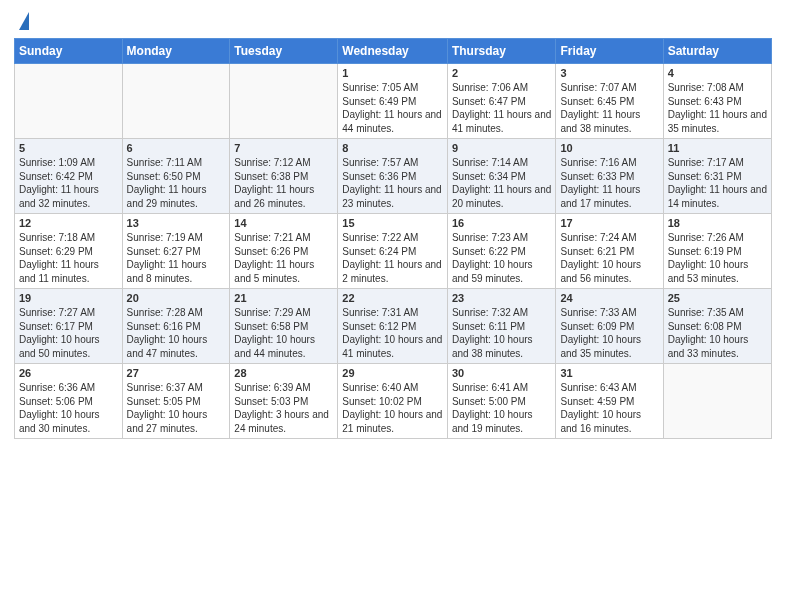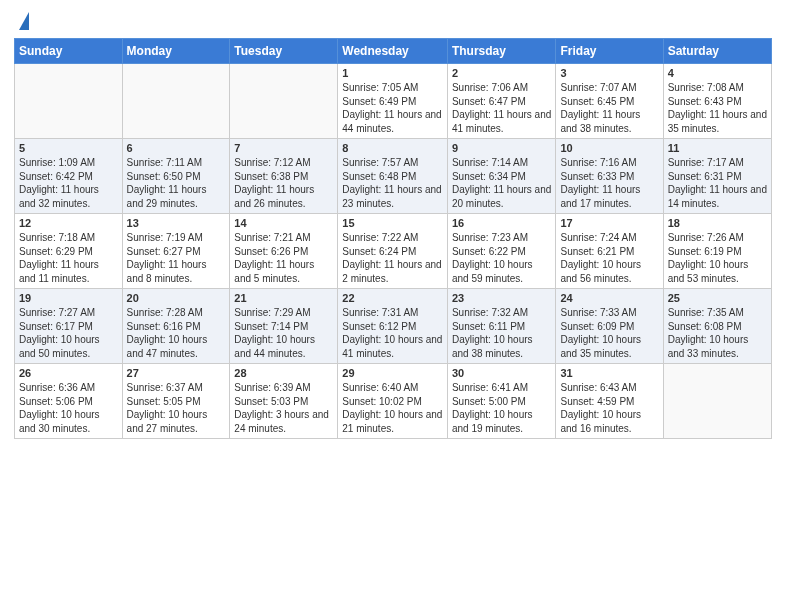--- a/index.html
+++ b/index.html
@@ -191,21 +191,21 @@
             <div class="day-info">
               <div>Sunrise: 7:12 AM</div>
               <div>Sunset: 6:38 PM</div>
               <div>Daylight: 11 hours and 26 minutes.</div>
             </div>
           </td>
           <td>
             <span class="day-number">8</span>
             <div class="day-info">
               <div>Sunrise: 7:57 AM</div>
-              <div>Sunset: 6:48 PM</div>
+              <div>Sunset: 6:36 PM</div>
               <div>Daylight: 11 hours and 23 minutes.</div>
             </div>
           </td>
           <td>
             <span class="day-number">9</span>
             <div class="day-info">
               <div>Sunrise: 7:14 AM</div>
               <div>Sunset: 6:34 PM</div>
               <div>Daylight: 11 hours and 20 minutes.</div>
             </div>
@@ -299,21 +299,21 @@
             <div class="day-info">
               <div>Sunrise: 7:28 AM</div>
               <div>Sunset: 6:16 PM</div>
               <div>Daylight: 10 hours and 47 minutes.</div>
             </div>
           </td>
           <td>
             <span class="day-number">21</span>
             <div class="day-info">
               <div>Sunrise: 7:29 AM</div>
-              <div>Sunset: 7:14 PM</div>
+              <div>Sunset: 6:58 PM</div>
               <div>Daylight: 10 hours and 44 minutes.</div>
             </div>
           </td>
           <td>
             <span class="day-number">22</span>
             <div class="day-info">
               <div>Sunrise: 7:31 AM</div>
               <div>Sunset: 6:12 PM</div>
               <div>Daylight: 10 hours and 41 minutes.</div>
             </div>

